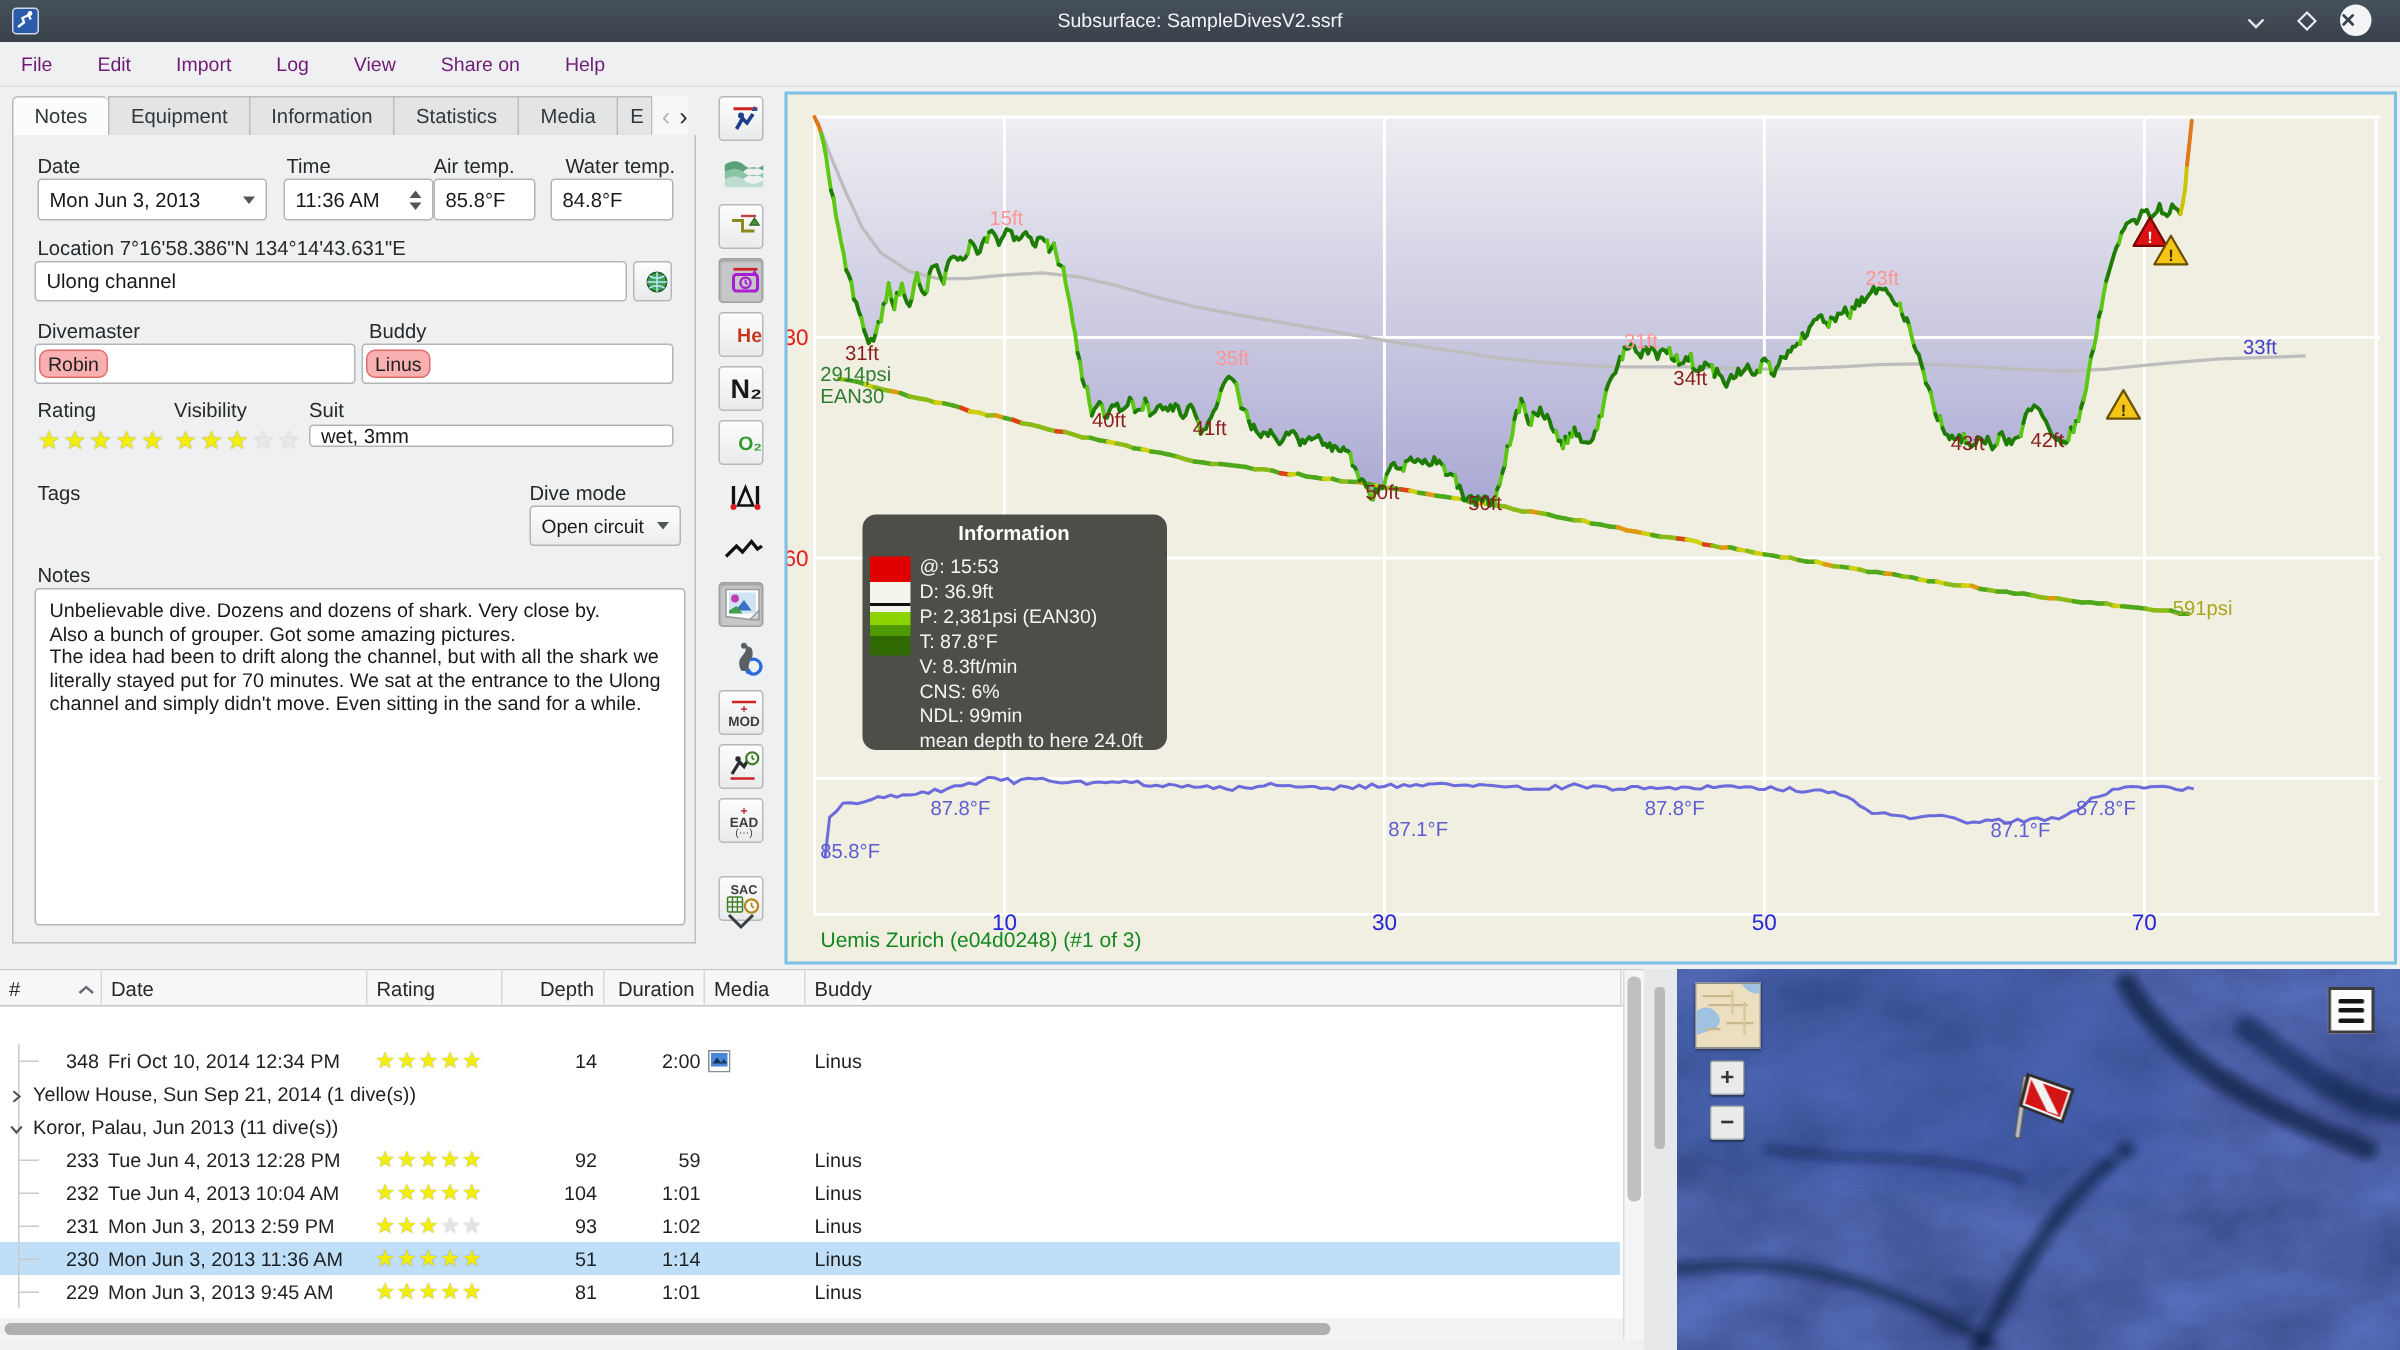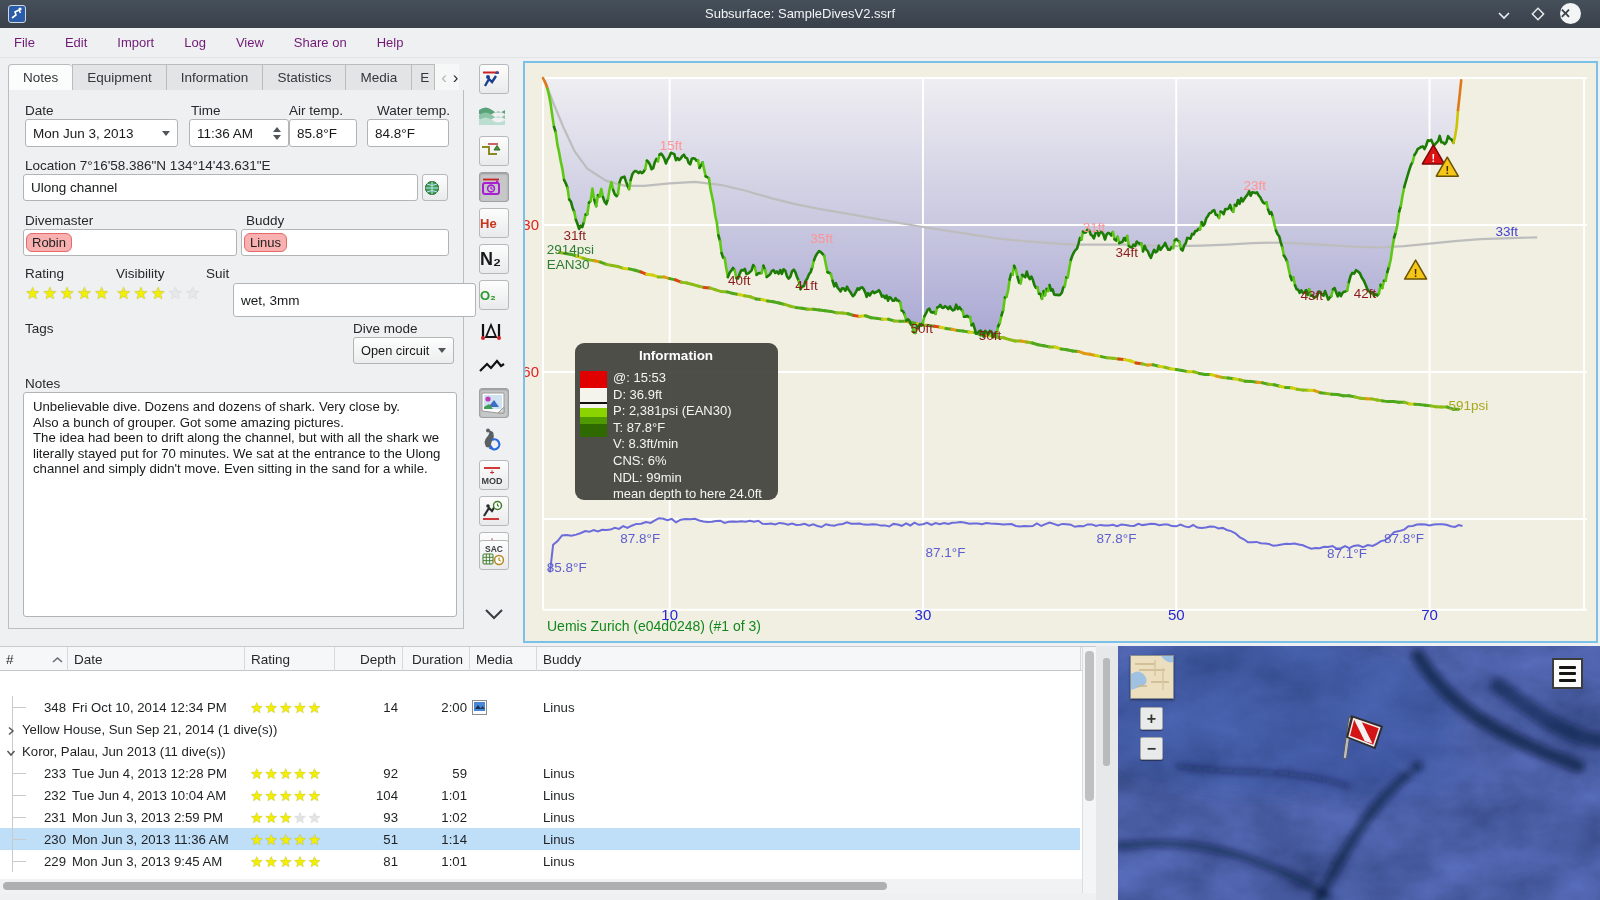--- a/index.html
+++ b/index.html
@@ -36,21 +36,21 @@
   .spin { display:flex; flex-direction:column; gap:3px; margin-left:auto; }
   .tri-up { width:0; height:0; border:4px solid transparent; border-bottom:5px solid #51565a; }
   .tri-dn { width:0; height:0; border:4px solid transparent; border-top:5px solid #51565a; }
   .star { font-size:17px; line-height:17px; color:#f2ee04; text-shadow:0 0 1px #8a8a55; letter-spacing:2px; }
   .star.off { color:#e7e8e9; text-shadow:0 0 1px #b9babb; }
   .tstar { font-size:15px; line-height:15px; color:#f2ee04; text-shadow:0 0 1px #8a8a55; letter-spacing:1px; }
   .tstar.off { color:#e3e4e5; text-shadow:0 0 1px #b9babb; }
   #notes-text { white-space:pre-wrap; line-height:15.5px; font-size:13.2px; padding:6px 9px; align-items:flex-start; }
 
   
-  .tbtn { left:479px; width:30px; height:30px; display:flex; align-items:center; justify-content:flex-start; }
+  .tbtn { left:479px; width:30px; height:30px; display:flex; align-items:center; justify-content:flex-end; }
   .tbtn.framed { background:linear-gradient(#fdfdfd,#e9eaeb); border:1px solid #b6b8ba; border-radius:3px; }
   .tbtn.active { background:#c5c7c9; border:1px solid #9fa1a3; border-radius:3px; box-shadow:inset 0 1px 2px rgba(0,0,0,.25); }
 
   
   #profilebox { left:523px; top:61px; width:1075px; height:582px; background:#f0efe2; border:2px solid #7bc0e8; }
 
   
   #divelist { left:0; top:646px; width:1096px; height:247px; background:#ffffff; border-top:1px solid #c9cacc; }
   #dl-header { left:0; top:0; width:1096px; height:24px; background:#f6f7f8; border-bottom:1px solid #c5c6c8; }
   .hcell { position:absolute; top:0; height:24px; display:flex; align-items:center; font-size:13.5px; color:#26282a; padding:0 6px; border-right:1px solid #d7d8da; }
@@ -161,21 +161,21 @@
     </div>
   <div class="abs field" style="left:232px; top:139px; width:208px; height:27px; padding:0 2px;">
       <span class="chip">Linus</span>
     </div>
 
   <div class="abs lbl" style="left:16px; top:176px;">Rating</div>
   <div class="abs lbl" style="left:107px; top:176px;">Visibility</div>
   <div class="abs lbl" style="left:197px; top:176px;">Suit</div>
   <div class="abs" style="left:16px; top:195px;" id="rating-stars"><span class="star">★</span><span class="star">★</span><span class="star">★</span><span class="star">★</span><span class="star">★</span></div>
   <div class="abs" style="left:107px; top:195px;" id="visibility-stars"><span class="star">★</span><span class="star">★</span><span class="star">★</span><span class="star off">★</span><span class="star off">★</span></div>
-  <div class="abs field" style="left:197px; top:193px; width:243px; height:34px;margin-left:27px;">
+  <div class="abs field" style="left:197px; top:193px; width:243px; height:15px;">
       <span>wet, 3mm</span>
     </div>
 
   <div class="abs lbl" style="left:16px; top:231px;">Tags</div>
   <div class="abs lbl" style="left:344px; top:231px;">Dive mode</div>
   <div class="abs field" style="left:344px; top:247px; width:101px; height:27px; background:linear-gradient(#fdfdfd,#eceded);">
     <span style="font-size:12.8px;">Open circuit</span>
       <span class="cdown" style="margin-left:auto;"></span>
   </div>
 
@@ -273,21 +273,21 @@
         <path d="M17.5 4.5 v2 l1.4 1" stroke="#3f7d28" stroke-width="1.2" fill="none"></path>
       </svg>
     </div>
     <div class="abs tbtn framed" style="top: 532px;">
       <svg width="24" height="24" viewBox="0 0 24 24">
         <text x="12" y="8" font-size="8" text-anchor="middle" fill="#c03030" font-weight="bold">+</text>
         <text x="12" y="16" font-size="9" text-anchor="middle" fill="#3a3d40" font-weight="bold">EAD</text>
         <text x="12" y="22" font-size="7" text-anchor="middle" fill="#3a3d40">(···)</text>
       </svg>
     </div>
-    <div class="abs tbtn framed" style="top: 540px;">
+    <div class="abs tbtn framed" style="top: 584px;">
       <svg width="26" height="24" viewBox="0 0 26 24">
         <text x="14" y="9" font-size="8.5" text-anchor="middle" fill="#3a3d40" font-weight="bold">SAC</text>
         <rect x="3" y="11" width="10" height="10" rx="1" stroke="#3f7d28" fill="none"></rect>
         <path d="M3 14.3 h10 M3 17.6 h10 M6.3 11 v10 M9.6 11 v10" stroke="#3f7d28" stroke-width="0.9"></path>
         <circle cx="19" cy="17" r="4.4" stroke="#b58a1e" stroke-width="1.5" fill="#fff"></circle>
         <path d="M19 14.6 v2.4 l1.6 1.2" stroke="#b58a1e" stroke-width="1.2" fill="none"></path>
       </svg>
     </div>
     <div class="abs" style="left: 481px; top: 608px; width: 26px; height: 16px; display: flex; justify-content: center;">
       <svg width="20" height="12" viewBox="0 0 20 12">

